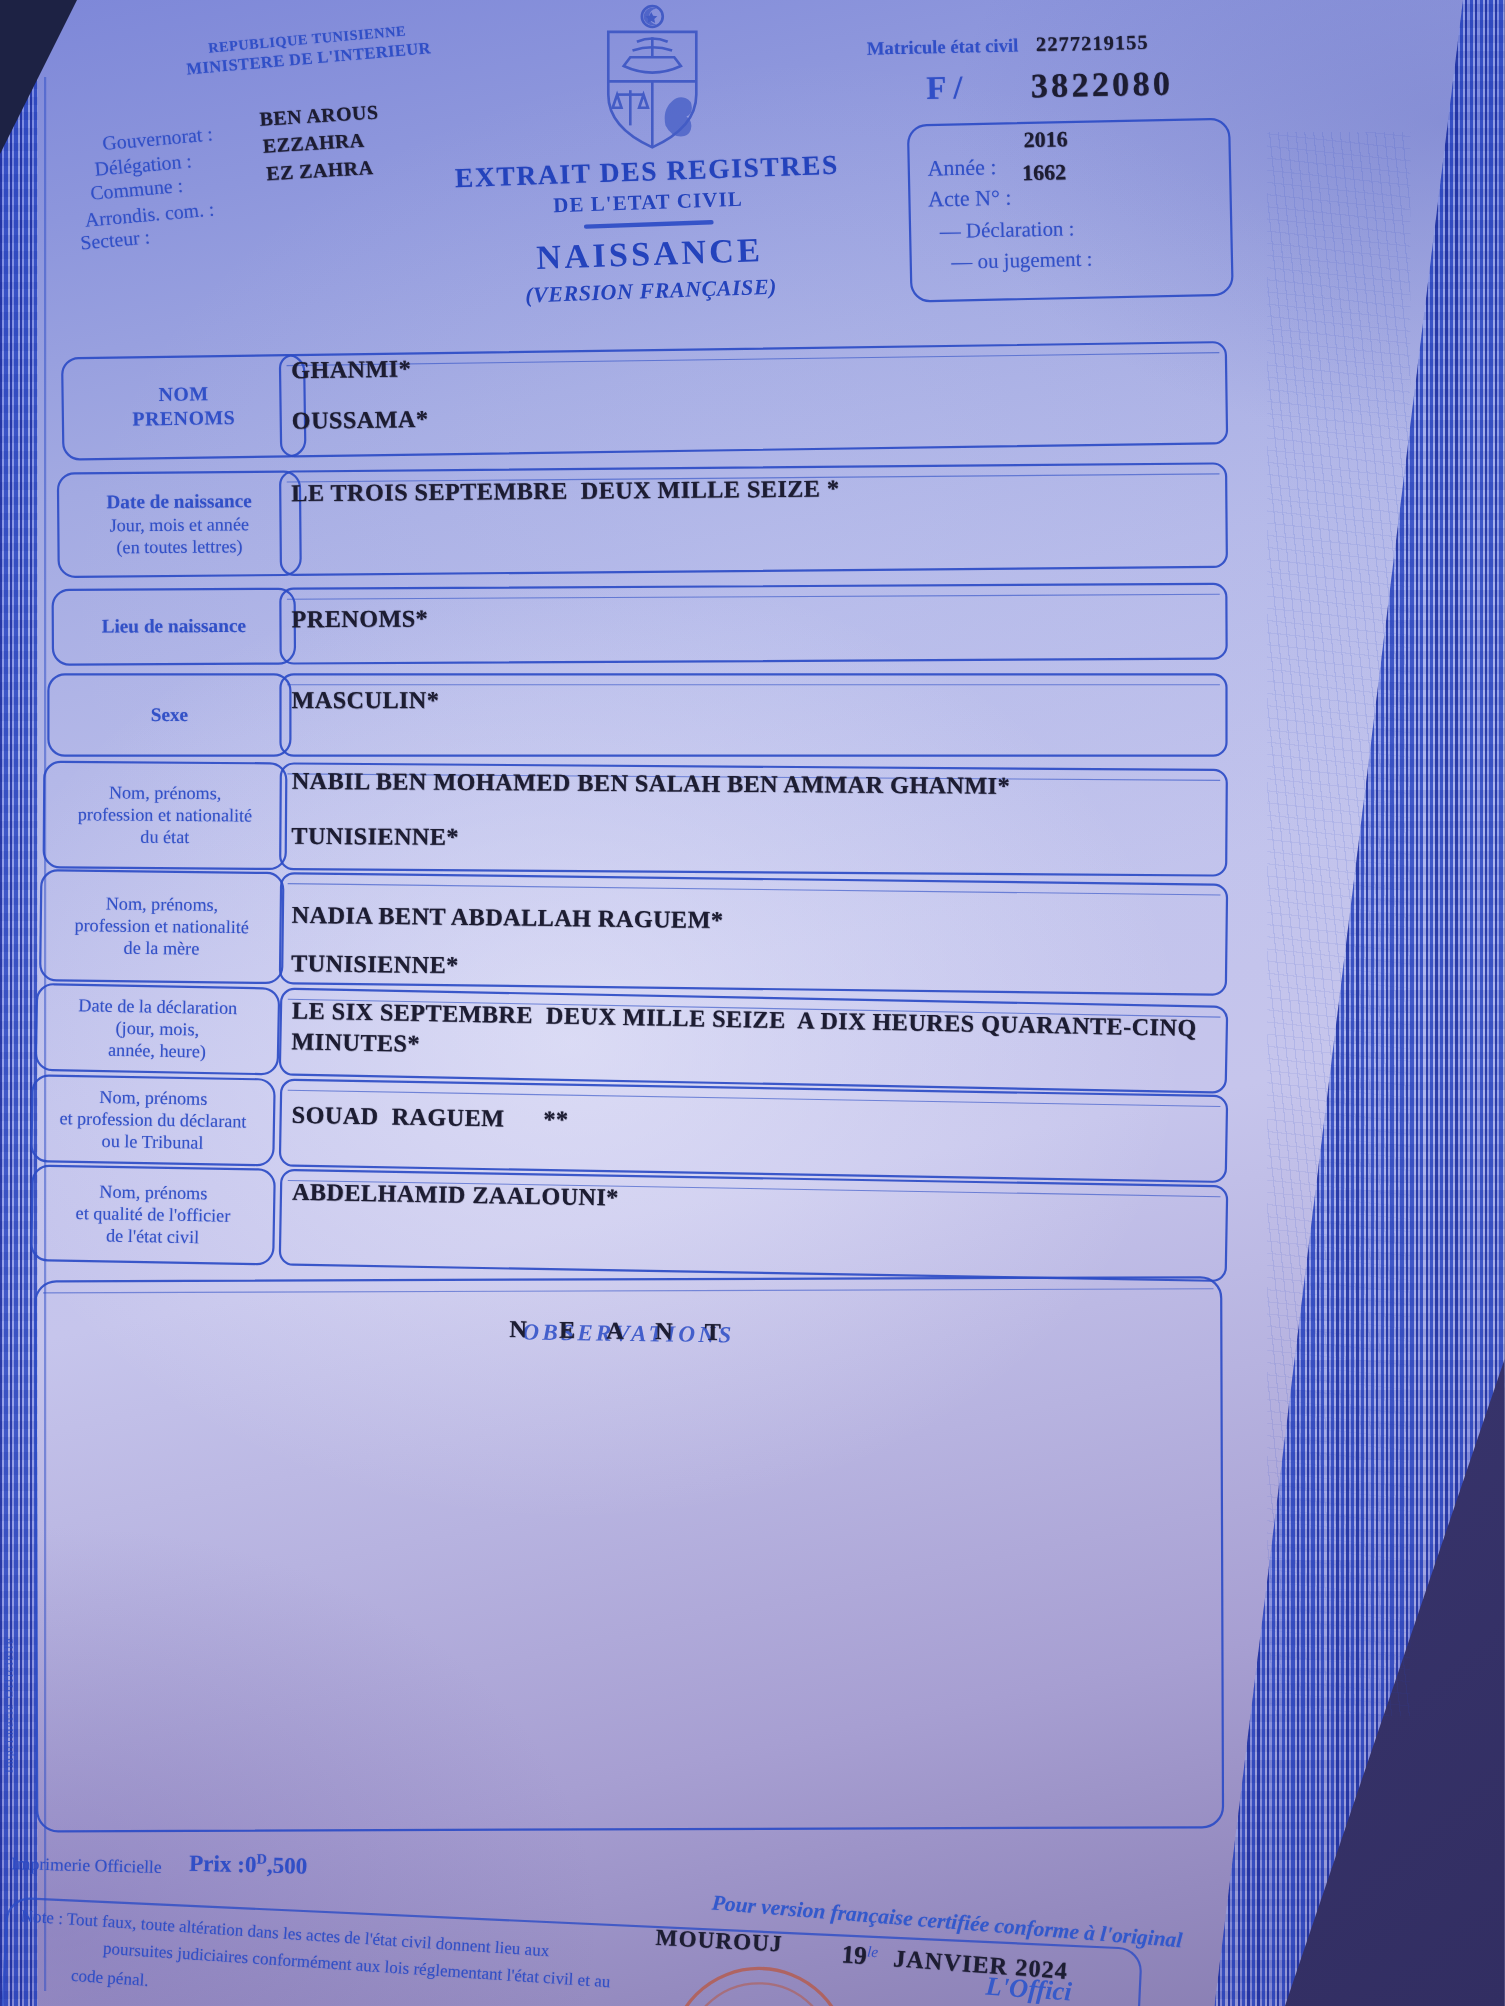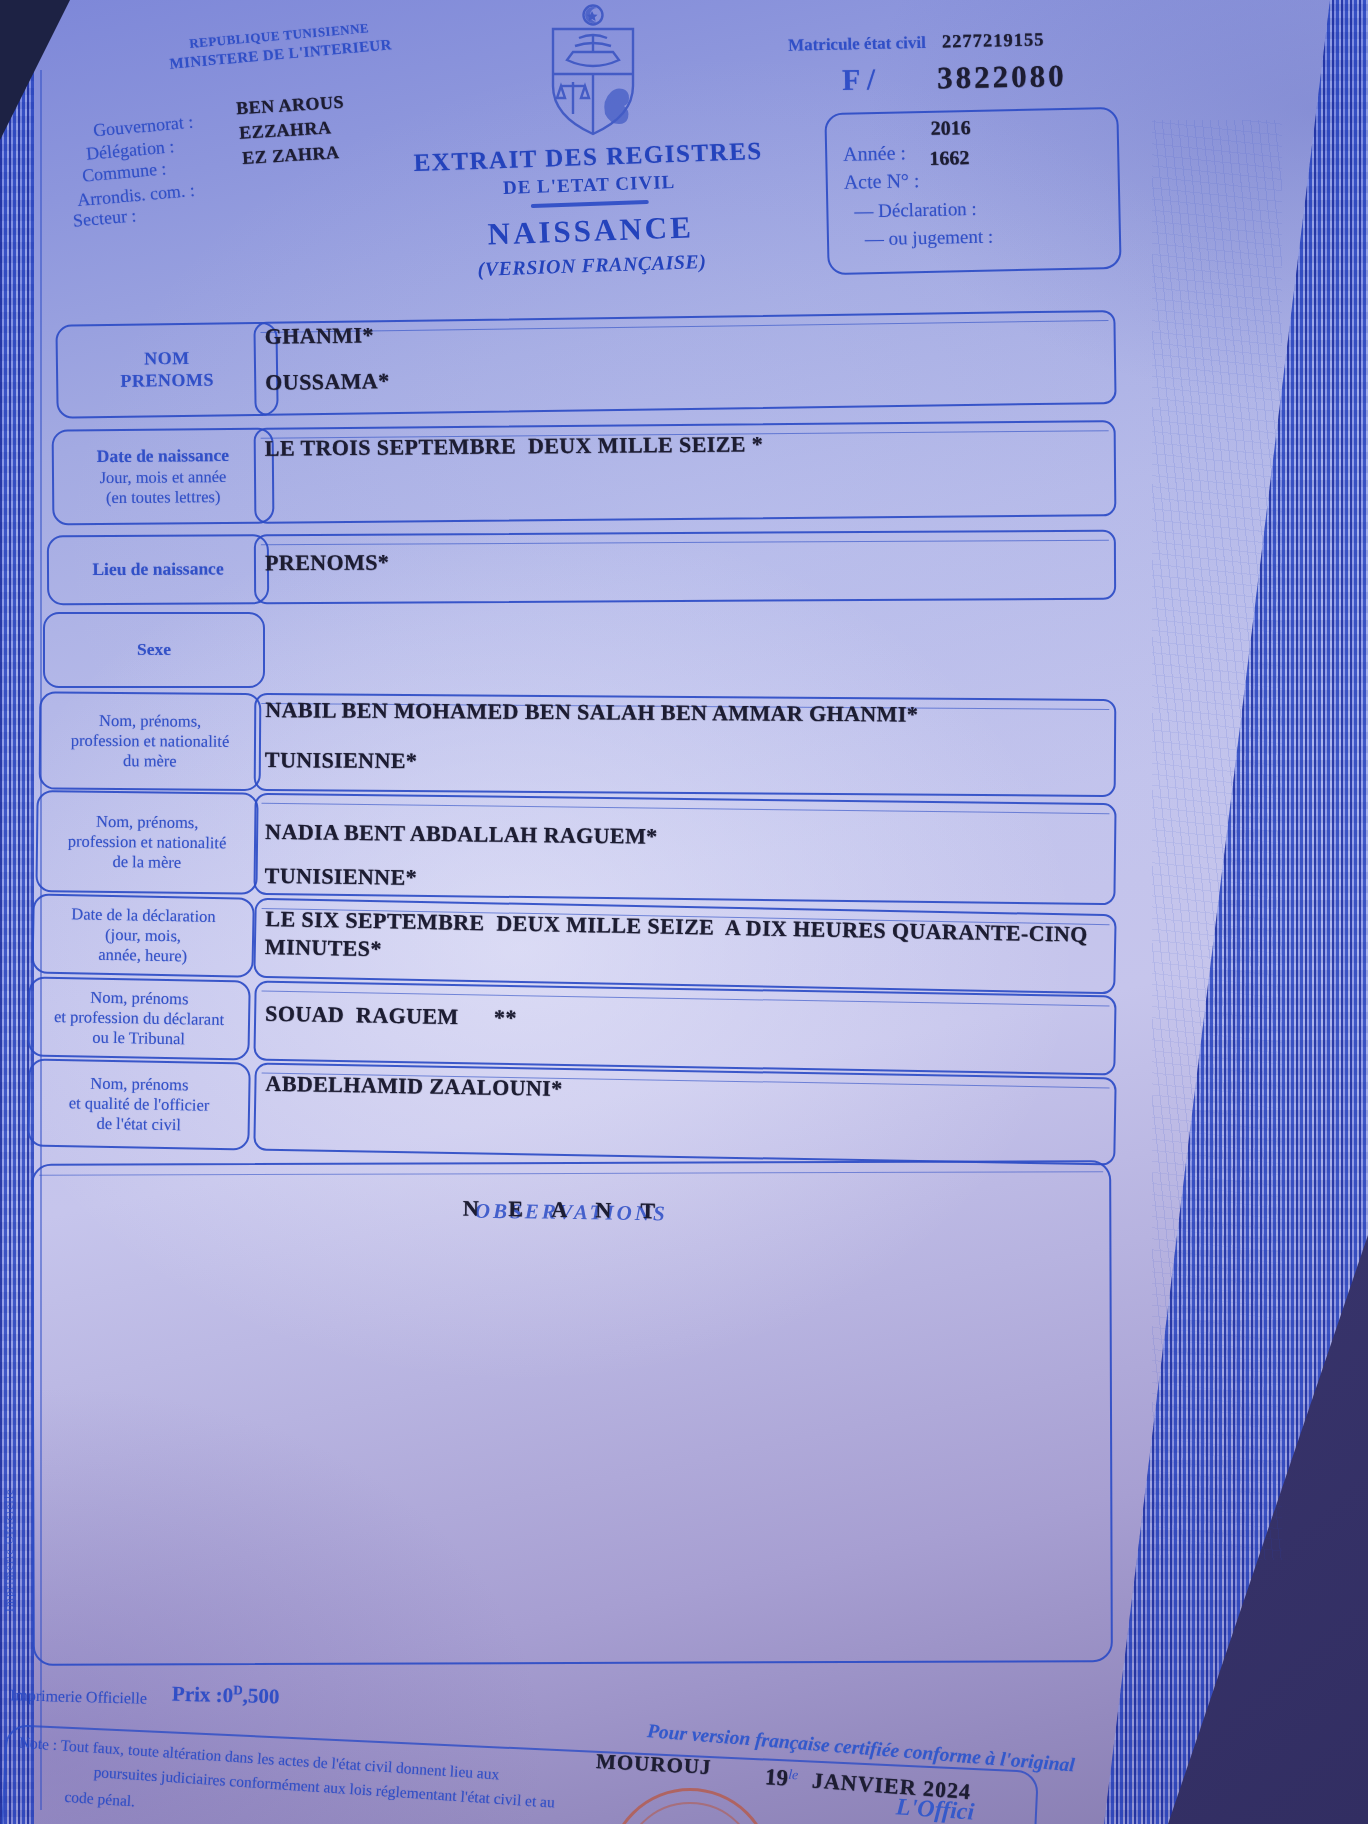--- a/index.html
+++ b/index.html
@@ -206,27 +206,30 @@
     </div>
     <div class="val">
       <span class="v v1 inktxt">PRENOMS*</span>
     </div>
   </div>
 
   <div class="abs row r4">
     <div class="lbl">
       <span class="b">Sexe</span>
     </div>
+    <div class="val">
+      <span class="v v1 inktxt">MASCULIN*</span>
+    </div>
   </div>
 
   <div class="abs row r5">
     <div class="lbl">
       <span>Nom, prénoms,</span>
       <span>profession et nationalité</span>
-      <span>du mère</span>
+      <span>du état</span>
     </div>
     <div class="val">
       <span class="v v1 inktxt">NABIL BEN MOHAMED BEN SALAH BEN AMMAR GHANMI*</span>
       <span class="v v2 inktxt">TUNISIENNE*</span>
     </div>
   </div>
 
   <div class="abs row r6">
     <div class="lbl">
       <span>Nom, prénoms,</span>

